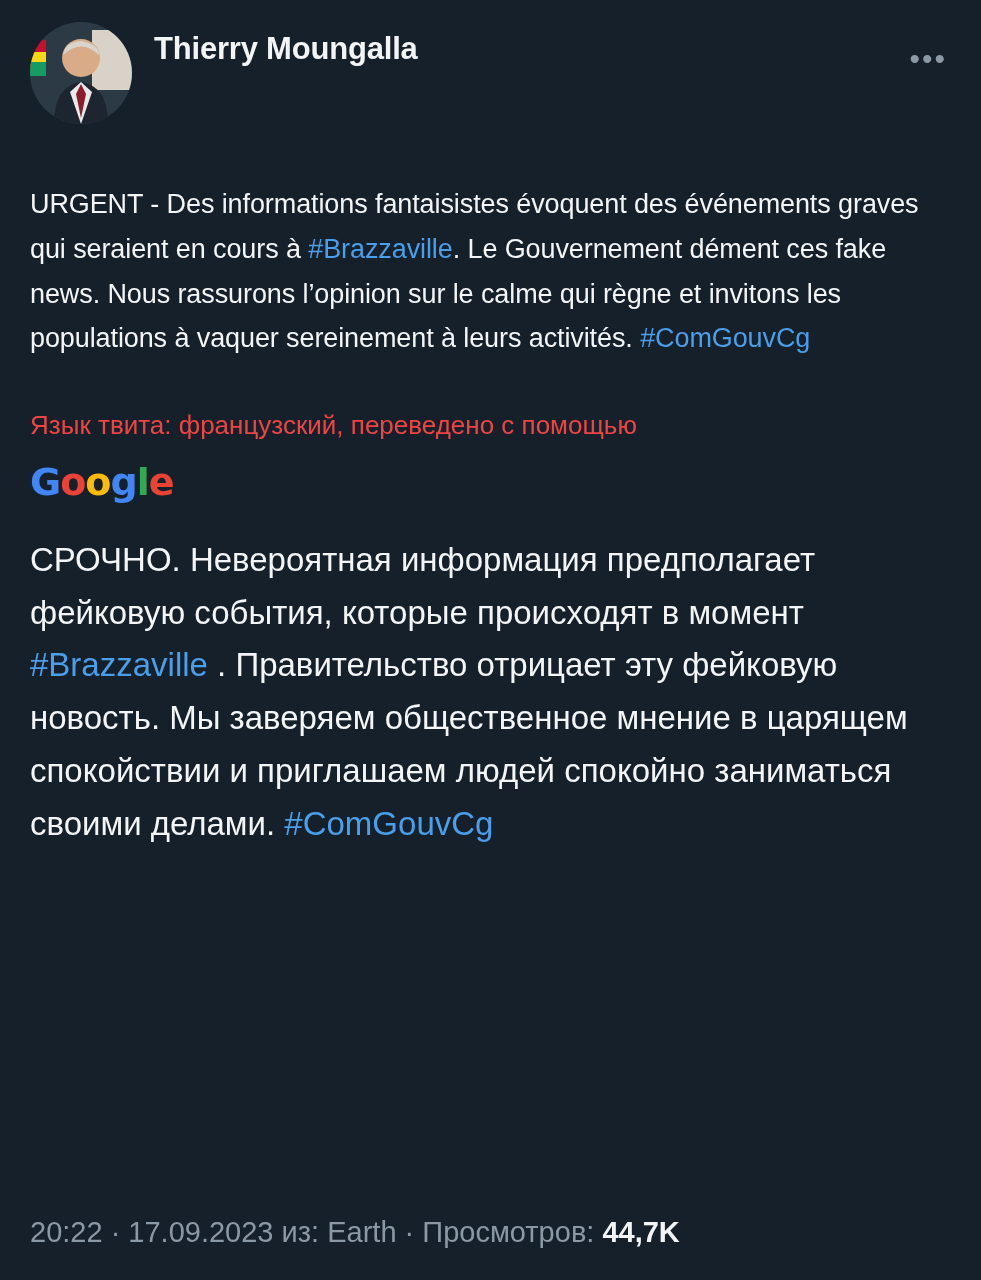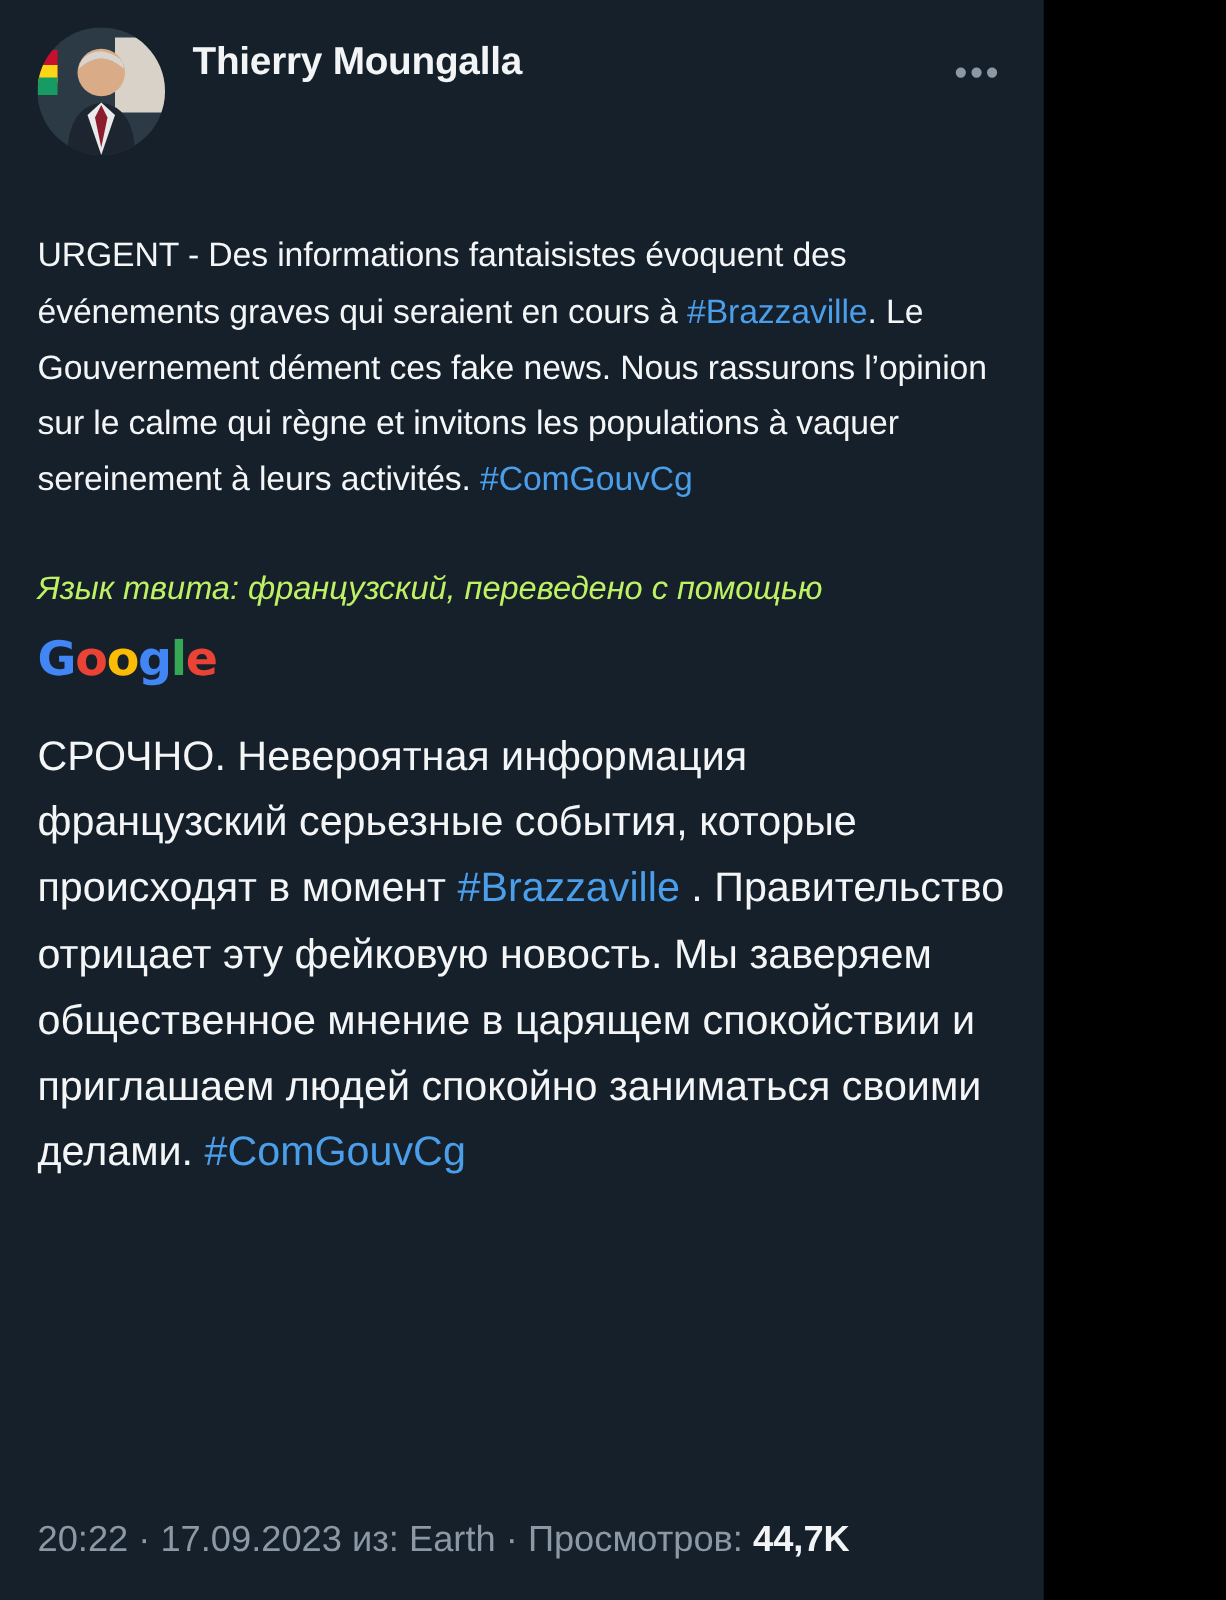--- a/index.html
+++ b/index.html
@@ -8,21 +8,21 @@
     background: #000000;
   }
   body {
     width: 981px;
     height: 1280px;
     overflow: hidden;
     font-family: "Liberation Sans", sans-serif;
     color: #e7e9ea;
   }
   .tweet {
-    width: 835px;
+    width: 981px;
     height: 1280px;
     box-sizing: border-box;
     background: #16202a;
     padding: 0 30px;
     position: relative;
   }
   
   .header {
     display: flex;
     align-items: flex-start;
@@ -81,21 +81,21 @@
     color: #4a9eea;
     text-decoration: none;
     cursor: pointer;
   }
   .translate-note {
     margin-top: 46px;
     font-size: 26px;
     line-height: 1.45;
     color: #4a9eea;
   }
-  .translate-note .label { color: #bef264; font-style: italic; }
+  .translate-note .label { color: #ef4444; }
   .google-logo {
     font-size: 38px;
     font-weight: bold;
     letter-spacing: -1px;
     line-height: 1.1;
     margin-top: 17px;
     font-family: "DejaVu Sans", sans-serif;
   }
   .g-b { color: #4285f4; }
   .g-r { color: #ea4335; }
@@ -155,21 +155,21 @@
   </div>
 
   <div class="translate-note">
     <span class="label">Язык твита: французский, переведено с помощью</span>
     <div class="google-logo">
       <span class="g-b">G</span><span class="g-r">o</span><span class="g-y">o</span><span class="g-b">g</span><span class="g-g">l</span><span class="g-r">e</span>
     </div>
   </div>
 
   <div class="translated-text">
-    <span>СРОЧНО. Невероятная информация французский серьезные события, которые происходят в момент </span><a class="link">#Brazzaville</a><span> . Правительство отрицает эту фейковую новость. Мы заверяем общественное мнение в царящем спокойствии и приглашаем людей спокойно заниматься своими делами. </span><a class="link">#ComGouvCg</a>
+    <span>СРОЧНО. Невероятная информация предполагает фейковую события, которые происходят в момент </span><a class="link">#Brazzaville</a><span> . Правительство отрицает эту фейковую новость. Мы заверяем общественное мнение в царящем спокойствии и приглашаем людей спокойно заниматься своими делами. </span><a class="link">#ComGouvCg</a>
   </div>
 
   <div class="meta">
     <span>20:22</span><span class="sep"> · </span><span>17.09.2023</span>
     <span>из:</span>
     <span>Earth</span><span class="sep"> · </span><span>Просмотров:</span>
     <span class="views-count">44,7K</span>
   </div>
 
 </div>

